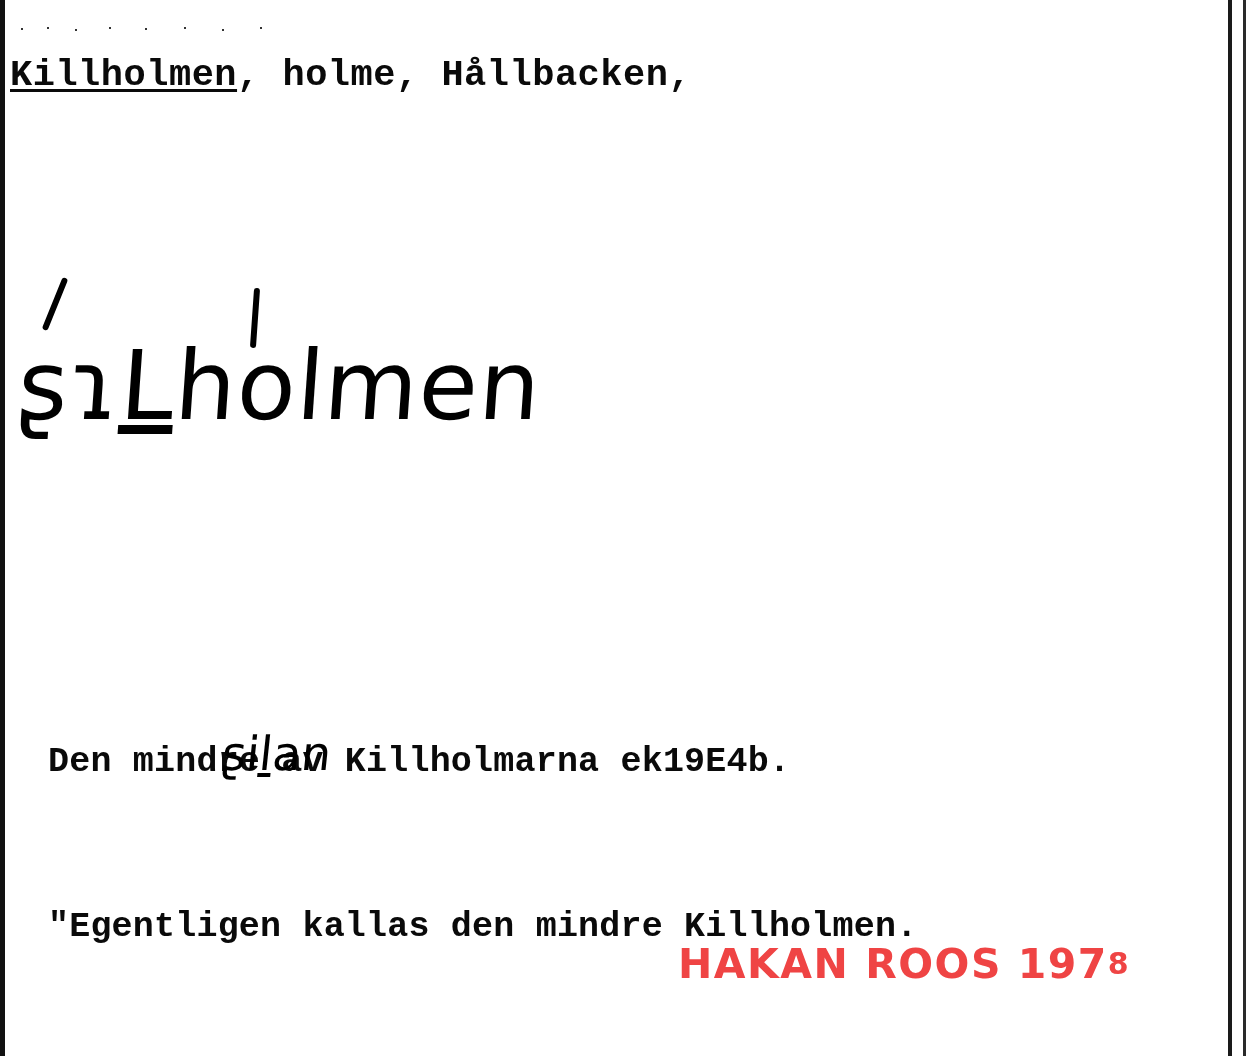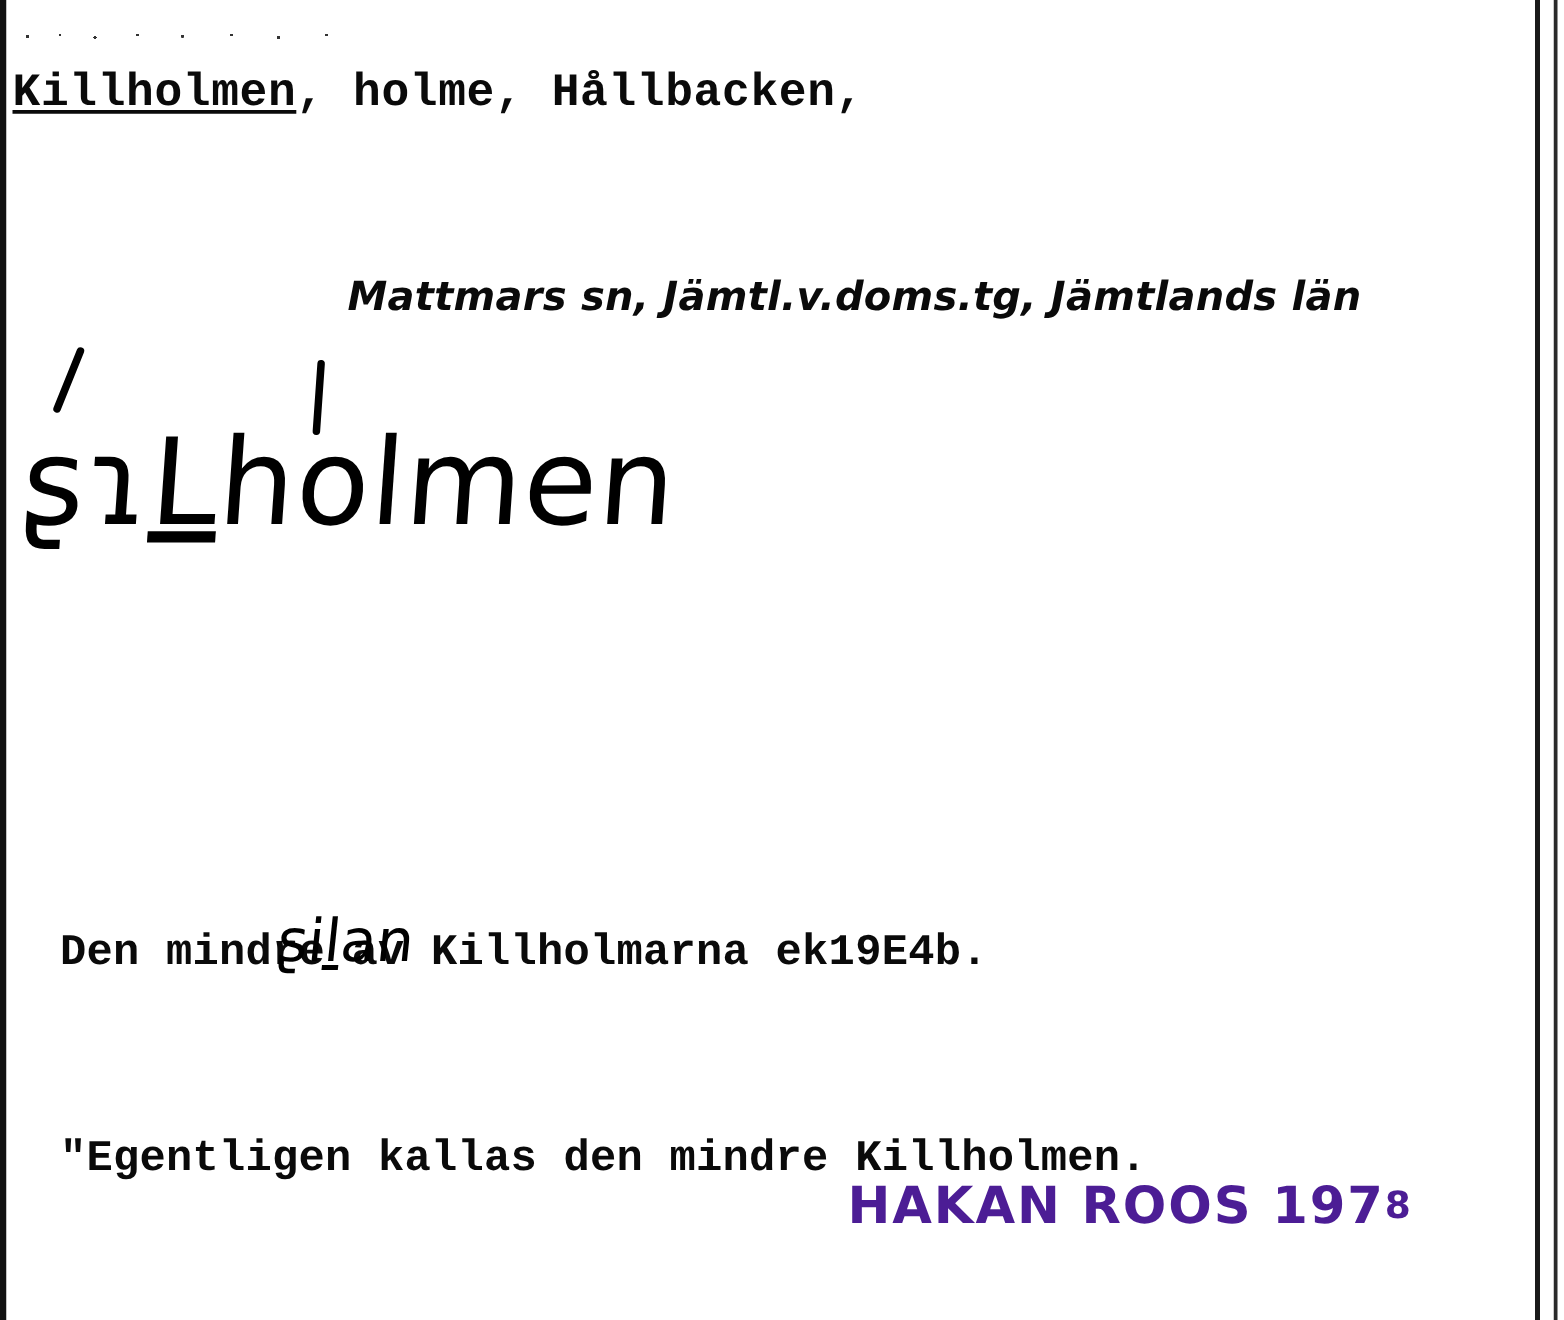--- a/index.html
+++ b/index.html
@@ -161,42 +161,41 @@
   }
 
   
   .signature {
     position: absolute;
     left: 678px;
     top: 940px;
     font-family: "DejaVu Sans", sans-serif;
     font-weight: 700;
     font-size: 41px;
-    color: #4c1d95;
+    color: #ef4444;
     letter-spacing: 1.5px;
     white-space: pre;
   }
   .signature .year-sup {
     font-size: 30px;
     vertical-align: 4px;
   }
 </style>
 </head>
 <body>
 
 <div class="card">
 
   <div class="edge-left"></div>
   <div class="edge-right"></div>
   <div class="edge-right-2"></div>
   <div class="speckles"></div>
 
   <div class="typed headword-line"><span class="lemma">Killholmen</span><span>, holme, Hållbacken,</span></div>
 
-  <div class="parish">Mattmars sn, Jämtl.v.doms.tg, Jämtlands län</div>
 
   <div class="hand-tick-1"></div>
   <div class="hand-tick-2"></div>
   <div class="handwriting"><span>ʂɿ</span><span class="underlined">L</span><span>holmen</span></div>
 
   <div class="body-block">
     <span class="line">Den mindre av Killholmarna ek19E4b.</span>
     <span class="line">"Egentligen kallas den mindre Killholmen.</span>
     
     

